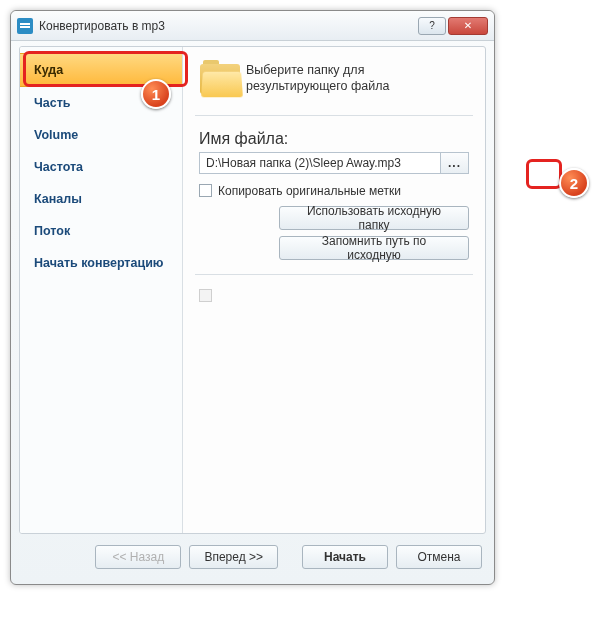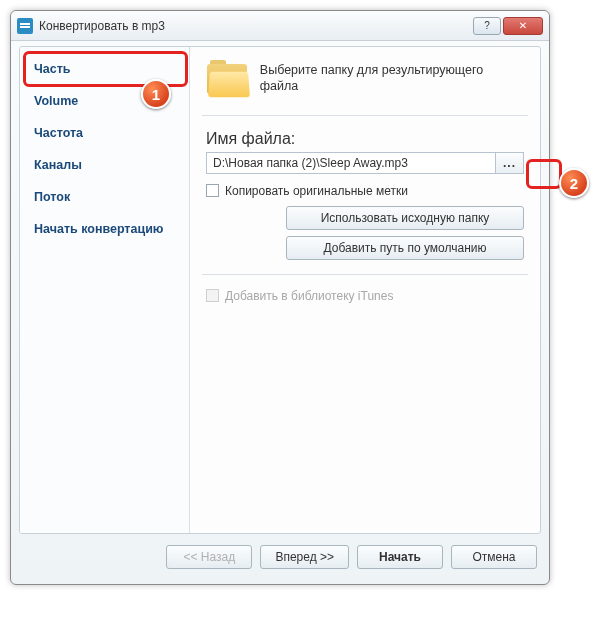--- a/index.html
+++ b/index.html
@@ -8,21 +8,21 @@
     padding: 10px;
     background: #fff;
     font-family: "Segoe UI", Tahoma, sans-serif;
     font-size: 12px;
     color: #333;
     width: 605px;
     height: 622px;
     position: relative;
   }
   .window {
-    width: 540px;
+    width: 485px;
     height: 575px;
     border: 1px solid #8a8a8a;
     border-radius: 6px;
     background: linear-gradient(#f9fbfc,#eef3f6);
     box-shadow: 0 0 6px rgba(0,0,0,0.25);
     position: relative;
   }
   .titlebar {
     height: 30px;
     display: flex;
@@ -170,21 +170,21 @@
     left:8px; right:8px; bottom:10px;
     height:34px;
     display:flex;
     justify-content:flex-end;
     gap:8px;
     align-items:center;
     padding-right: 4px;
   }
   .footer .btn { min-width: 86px; }
   .footer .btn.disabled { color:#b0b0b0; }
-  .footer .btn.primary { font-weight:bold; }
+  .footer .btn.primary { font-weight:bold;margin-left:16px; }
 
   
   .hl {
     position:absolute;
     border:3px solid #e42320;
     border-radius:6px;
     pointer-events:none;
   }
   .badge {
     position:absolute;
@@ -214,20 +214,23 @@
       </div>
       <div class="win-btn close">
         <span>✕</span>
       </div>
     </div>
   </div>
 
   <div class="client">
 
     <div class="sidebar">
+      <div class="nav-item selected">
+        <span>Куда</span>
+      </div>
       <div class="nav-item">
         <span>Часть</span>
       </div>
       <div class="nav-item">
         <span>Volume</span>
       </div>
       <div class="nav-item">
         <span>Частота</span>
       </div>
       <div class="nav-item">
@@ -266,29 +269,28 @@
       <div class="checkbox-row">
         <div class="cb"></div>
         <span>Копировать оригинальные метки</span>
       </div>
 
       <div class="action-buttons">
         <div class="btn">
           <span>Использовать исходную папку</span>
         </div>
         <div class="btn">
-          <span>Добавить путь по умолчанию</span>
+          <span>Запомнить путь по исходную</span>
         </div>
       </div>
 
       <div class="sep"></div>
 
       <div class="checkbox-row disabled">
         <div class="cb disabled"></div>
-        <span>Добавить в библиотеку iTunes</span>
       </div>
 
     </div>
   </div>
 
   <div class="footer">
     <div class="btn disabled">
       <span>&lt;&lt; Назад</span>
     </div>
     <div class="btn">

